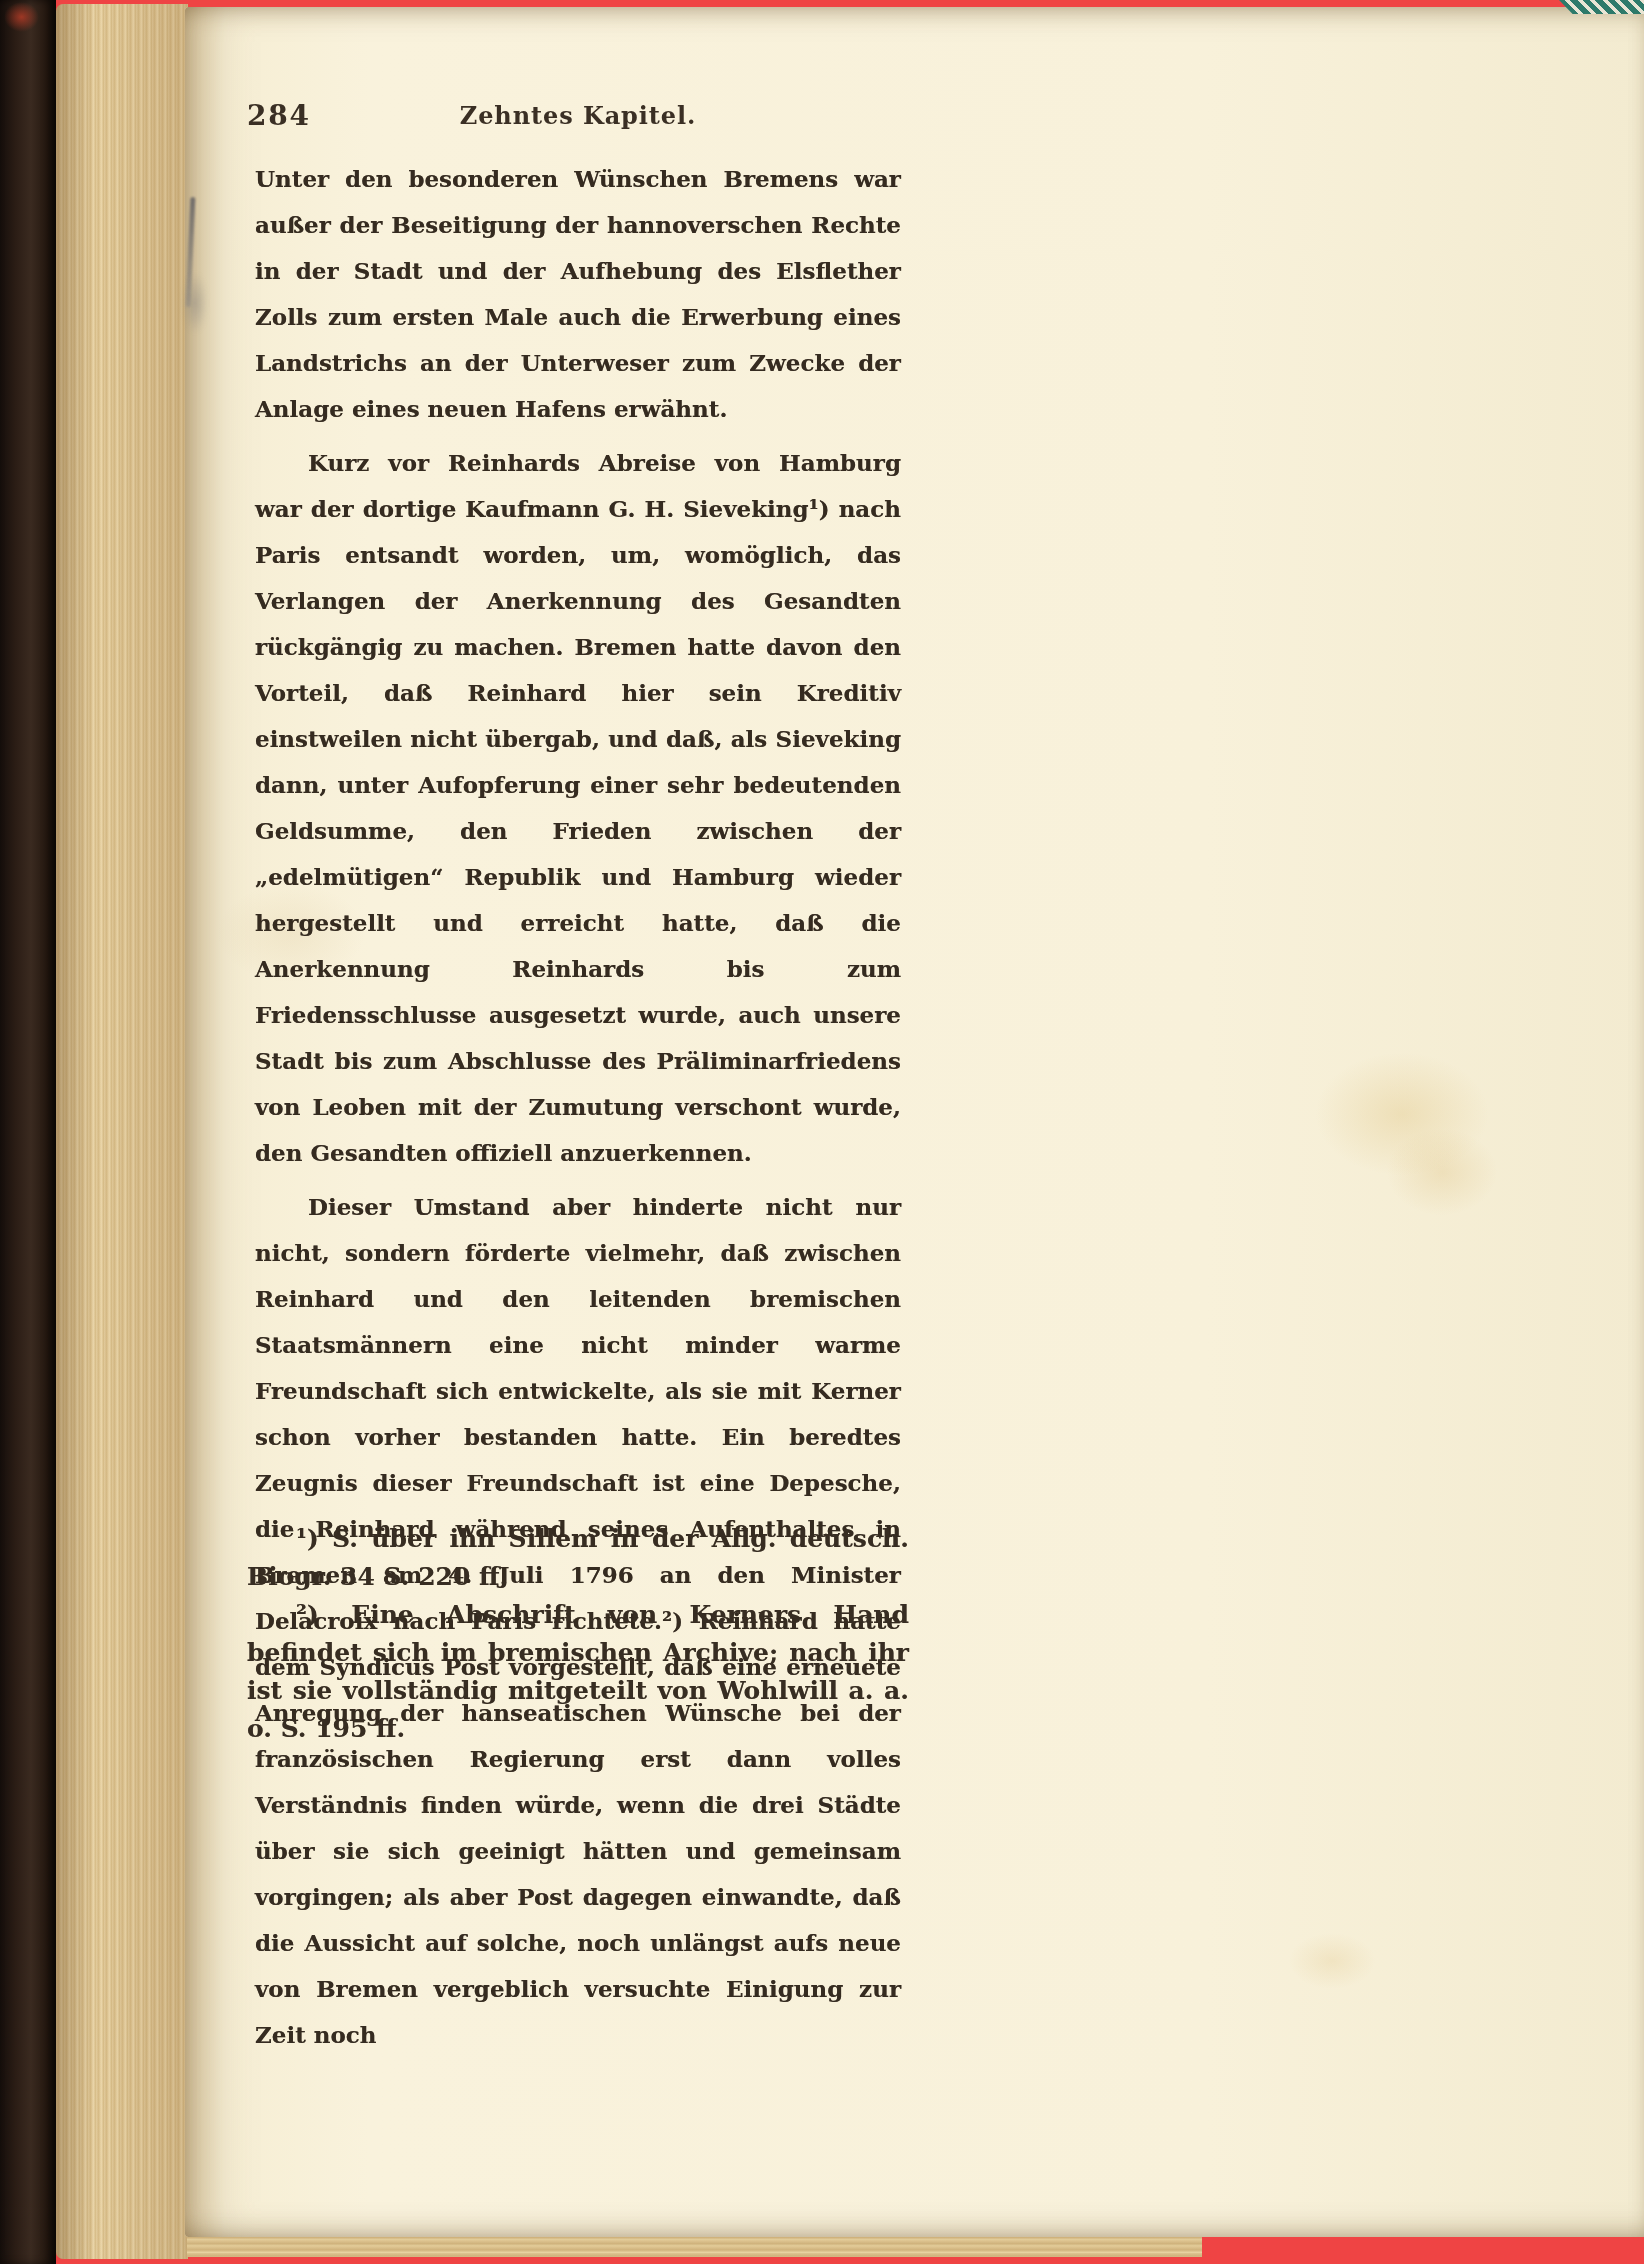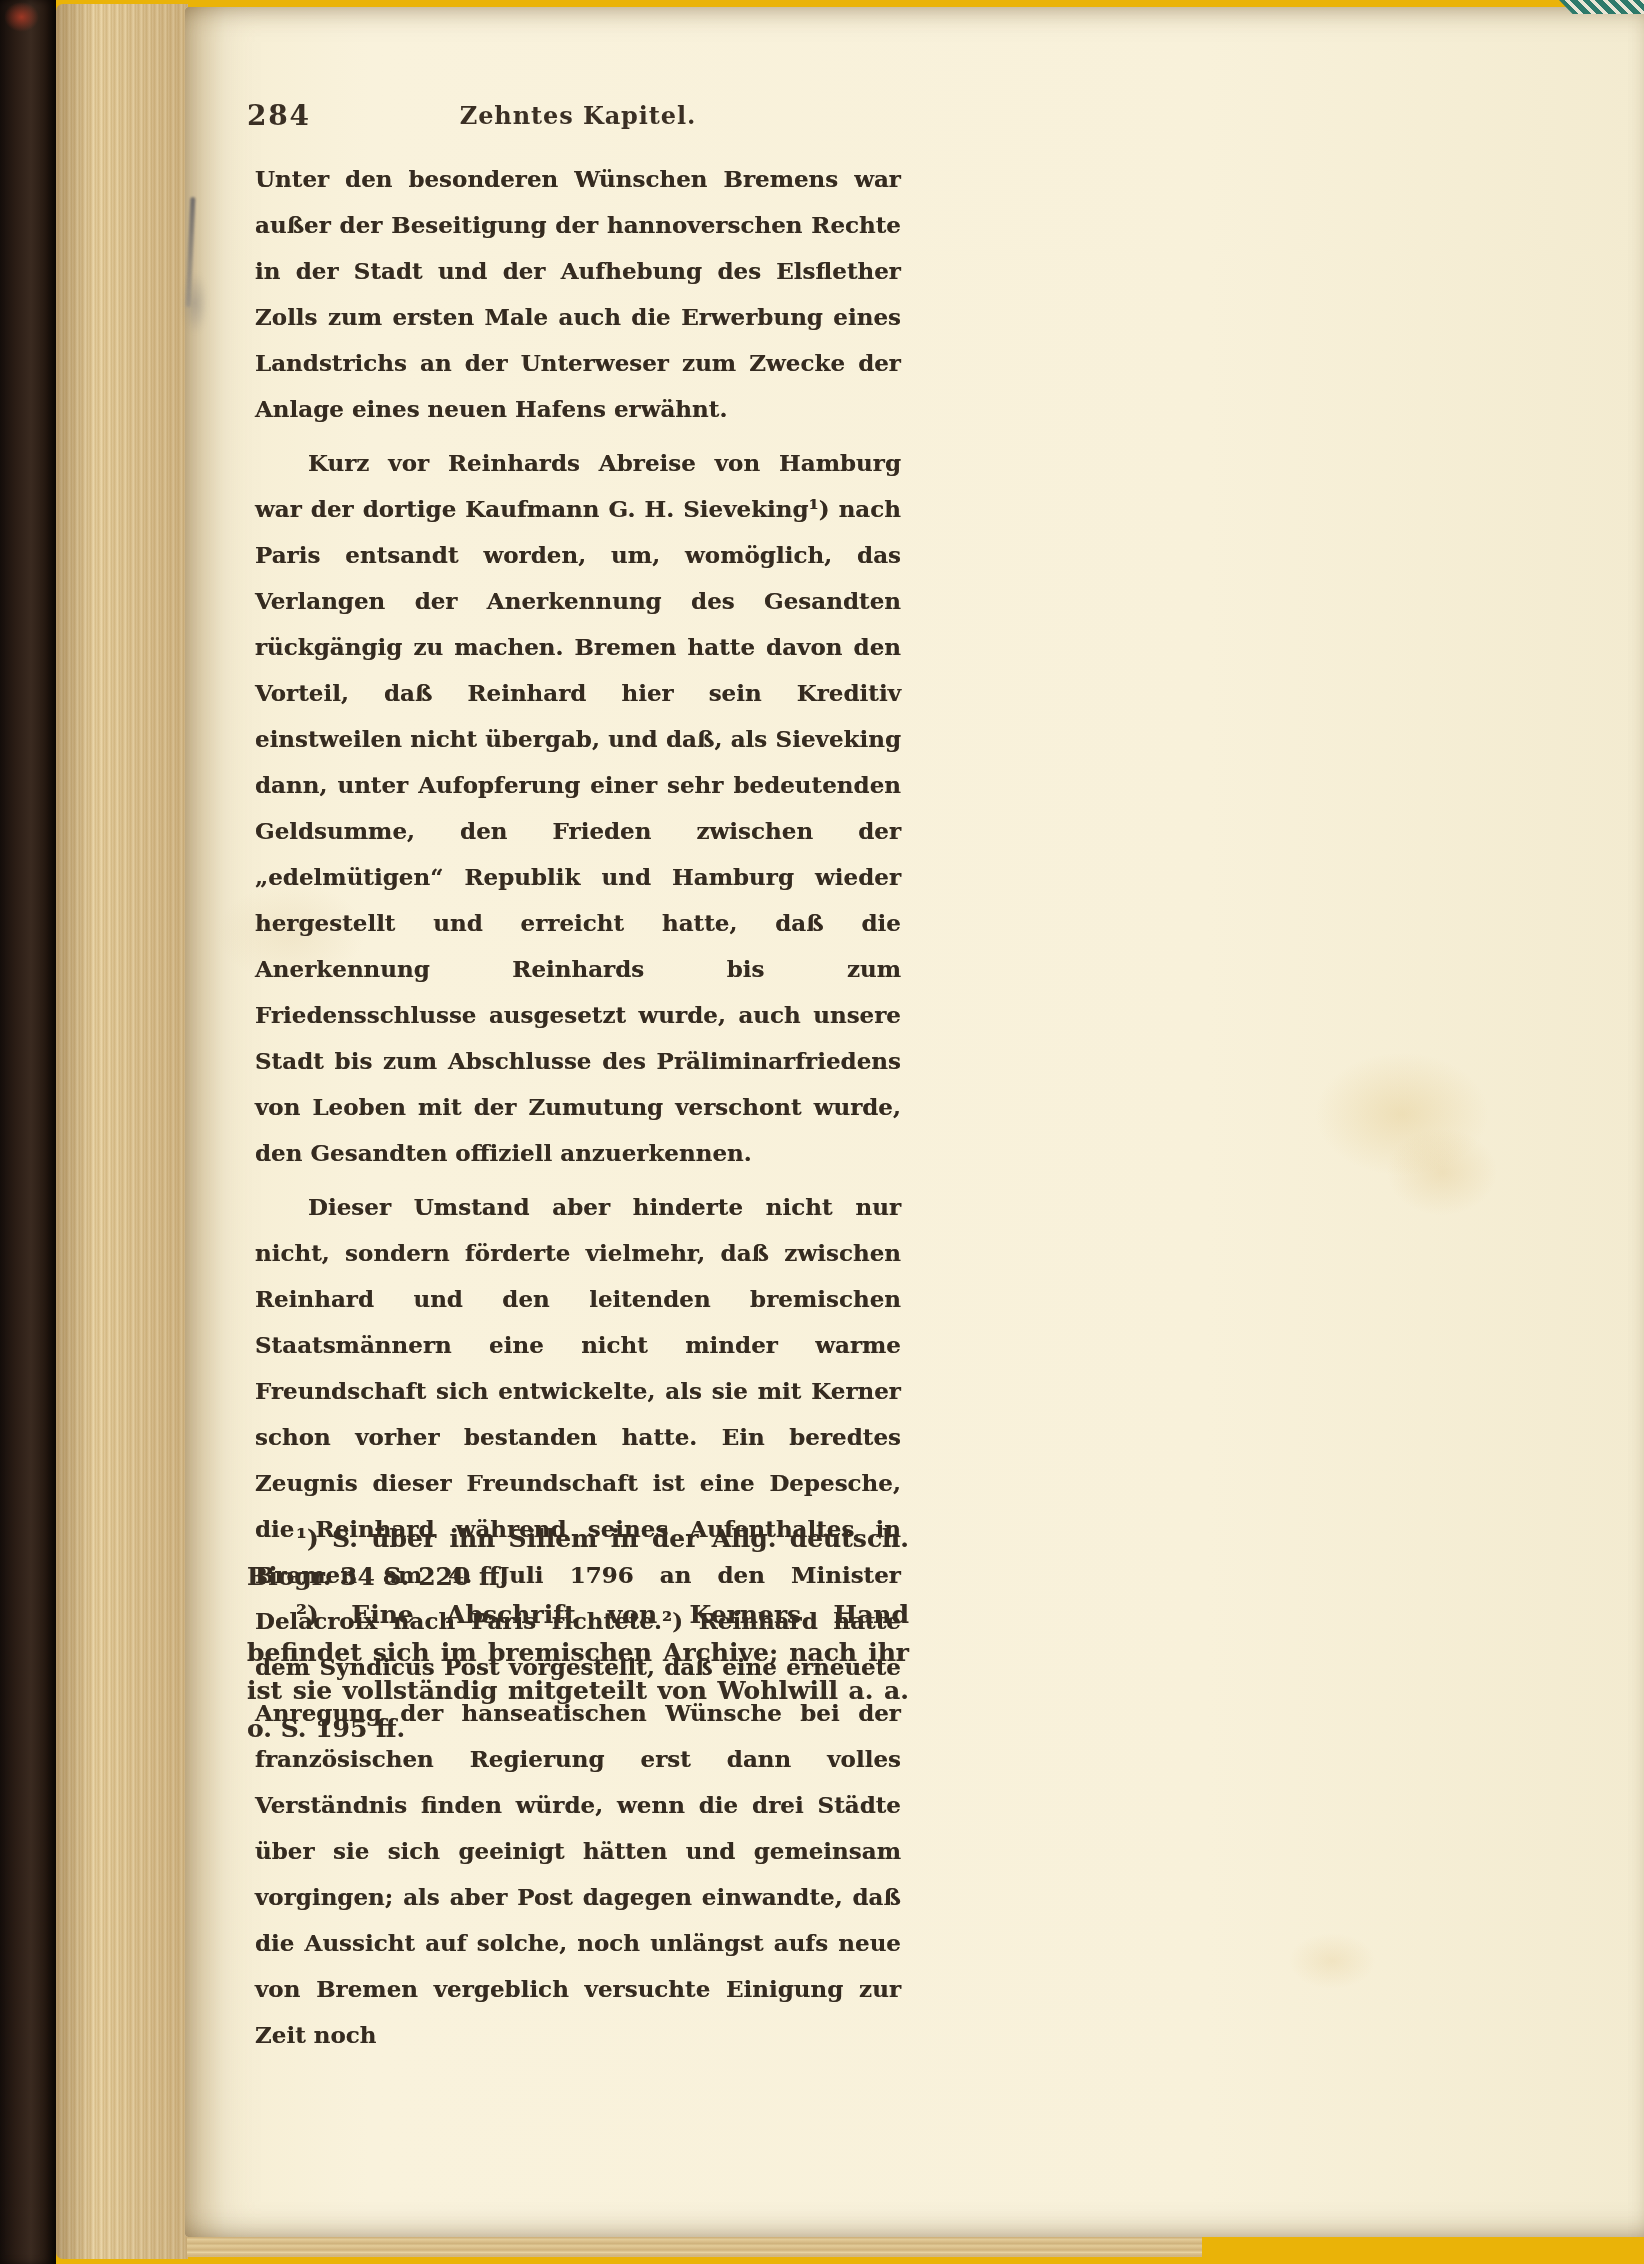--- a/index.html
+++ b/index.html
@@ -1,19 +1,19 @@
 <!DOCTYPE html>
 <html style="font-size:14px"><head>
 <meta charset="utf-8">
 <style>
   html,body{margin:0;padding:0;background:#1b1512;}
   .scan{
     position:relative;
     width:1644px;height:2265px;
-    background:#eab308;
+    background:#ef4444;
     overflow:hidden;
     font-family:"DejaVu Serif", serif;
   }
   
   .spine{
     position:absolute;left:0;top:0;width:56px;height:2265px;
     background:linear-gradient(90deg,#150e0b 0%,#2b1d15 28%,#3a2a20 55%,#23170f 85%,#15100a 100%);
     box-shadow:inset -5.3px 0 8.8px rgba(0,0,0,.6);
   }
   .red-mark{

